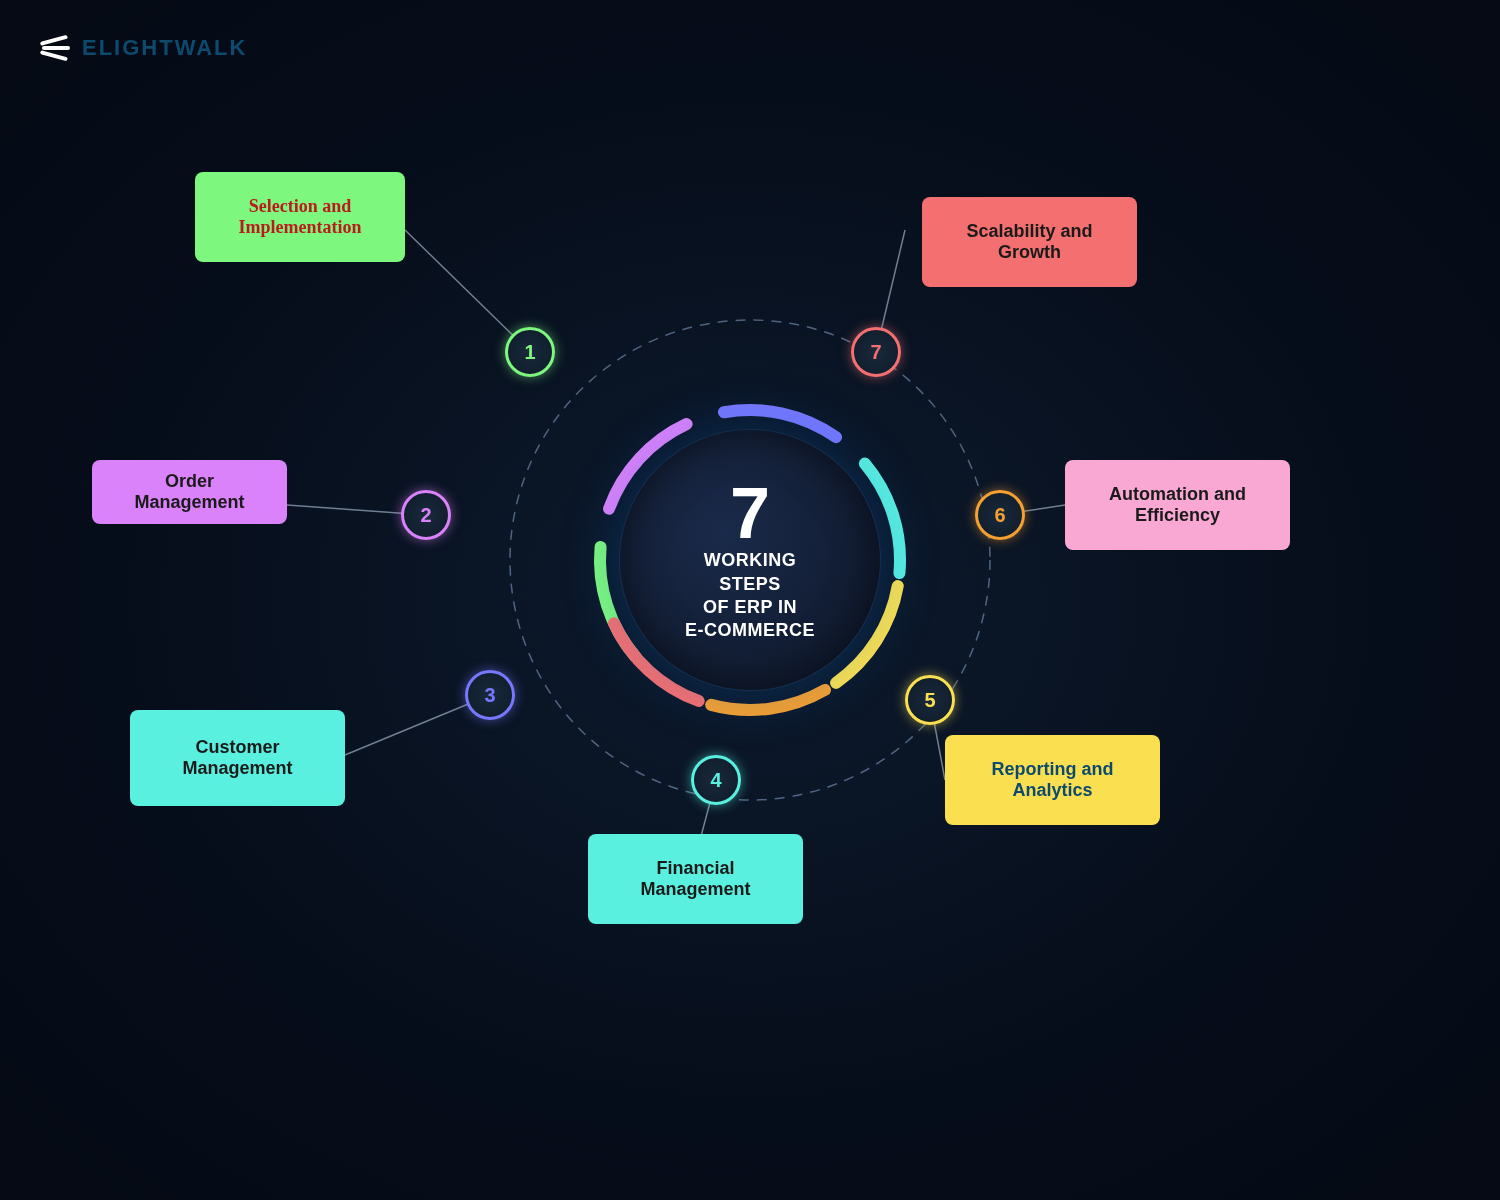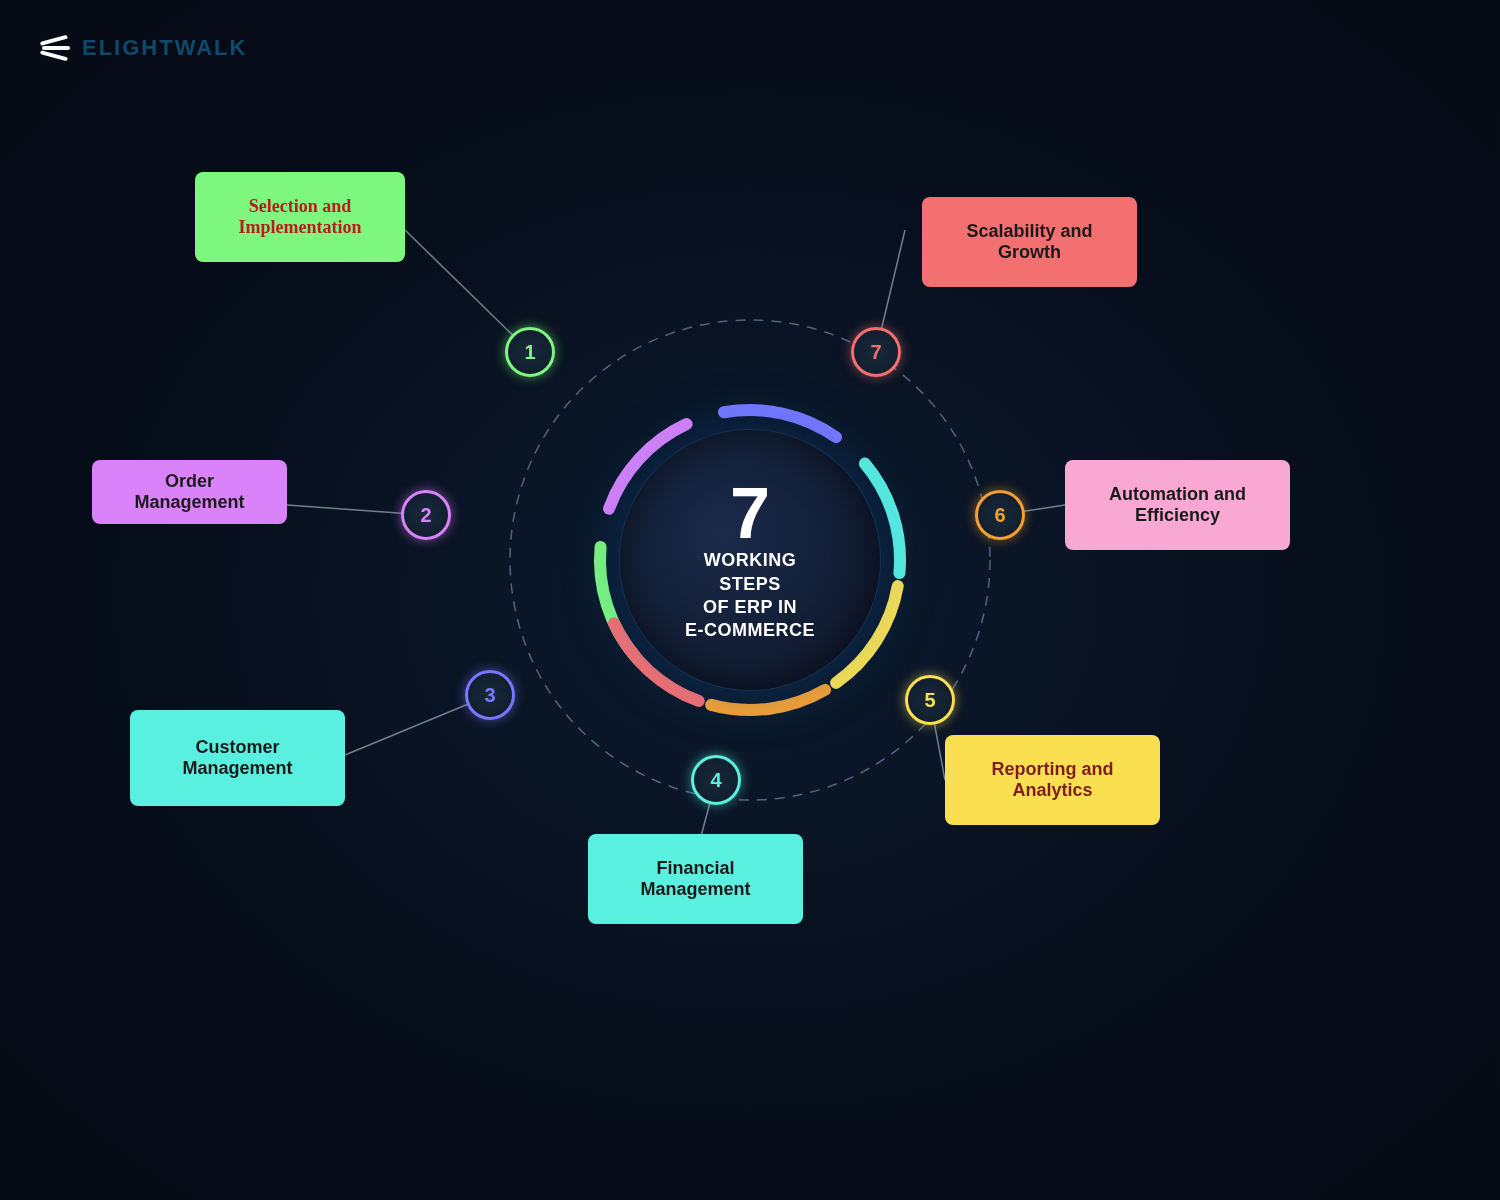--- a/index.html
+++ b/index.html
@@ -171,16 +171,16 @@
     <div class="node" style="left: 716px; top: 780px; border-color: rgb(90, 240, 224); box-shadow: rgba(90, 240, 224, 0.533) 0px 0px 12px; color: rgb(90, 240, 224);">4</div>
     <div class="node" style="left: 930px; top: 700px; border-color: rgb(250, 224, 80); box-shadow: rgba(250, 224, 80, 0.533) 0px 0px 12px; color: rgb(250, 224, 80);">5</div>
     <div class="node" style="left: 1000px; top: 515px; border-color: rgb(245, 160, 48); box-shadow: rgba(245, 160, 48, 0.533) 0px 0px 12px; color: rgb(245, 160, 48);">6</div>
     <div class="node" style="left: 876px; top: 352px; border-color: rgb(244, 112, 112); box-shadow: rgba(244, 112, 112, 0.533) 0px 0px 12px; color: rgb(244, 112, 112);">7</div>
   </div>
 <div id="labels-container">
     <div class="label-box" style="left: 195px; top: 172px; width: 210px; height: 90px; background-color: rgb(126, 247, 126); color: #b91c1c; font-family: Liberation Serif, serif;">Selection and<br>Implementation</div>
     <div class="label-box" style="left: 92px; top: 460px; width: 195px; height: 64px; background-color: rgb(218, 130, 250); color: rgb(26, 26, 26);">Order<br>Management</div>
     <div class="label-box" style="left: 130px; top: 710px; width: 215px; height: 96px; background-color: rgb(90, 240, 224); color: rgb(26, 26, 26);">Customer<br>Management</div>
     <div class="label-box" style="left: 588px; top: 834px; width: 215px; height: 90px; background-color: rgb(90, 240, 224); color: rgb(26, 26, 26);">Financial<br>Management</div>
-    <div class="label-box" style="left: 945px; top: 735px; width: 215px; height: 90px; background-color: rgb(250, 224, 80); color: #7f1d1d;">Reporting and<br>Analytics</div>
+    <div class="label-box" style="left: 945px; top: 735px; width: 215px; height: 90px; background-color: rgb(250, 224, 80); color: #0c4a6e;">Reporting and<br>Analytics</div>
     <div class="label-box" style="left: 1065px; top: 460px; width: 225px; height: 90px; background-color: #f9a8d4; color: rgb(26, 26, 26);">Automation and<br>Efficiency</div>
     <div class="label-box" style="left: 922px; top: 185px; width: 215px; height: 90px; background-color: rgb(244, 112, 112); color: rgb(26, 26, 26); margin-top: 12px;">Scalability and<br>Growth</div>
   </div>
 
 </body></html>

